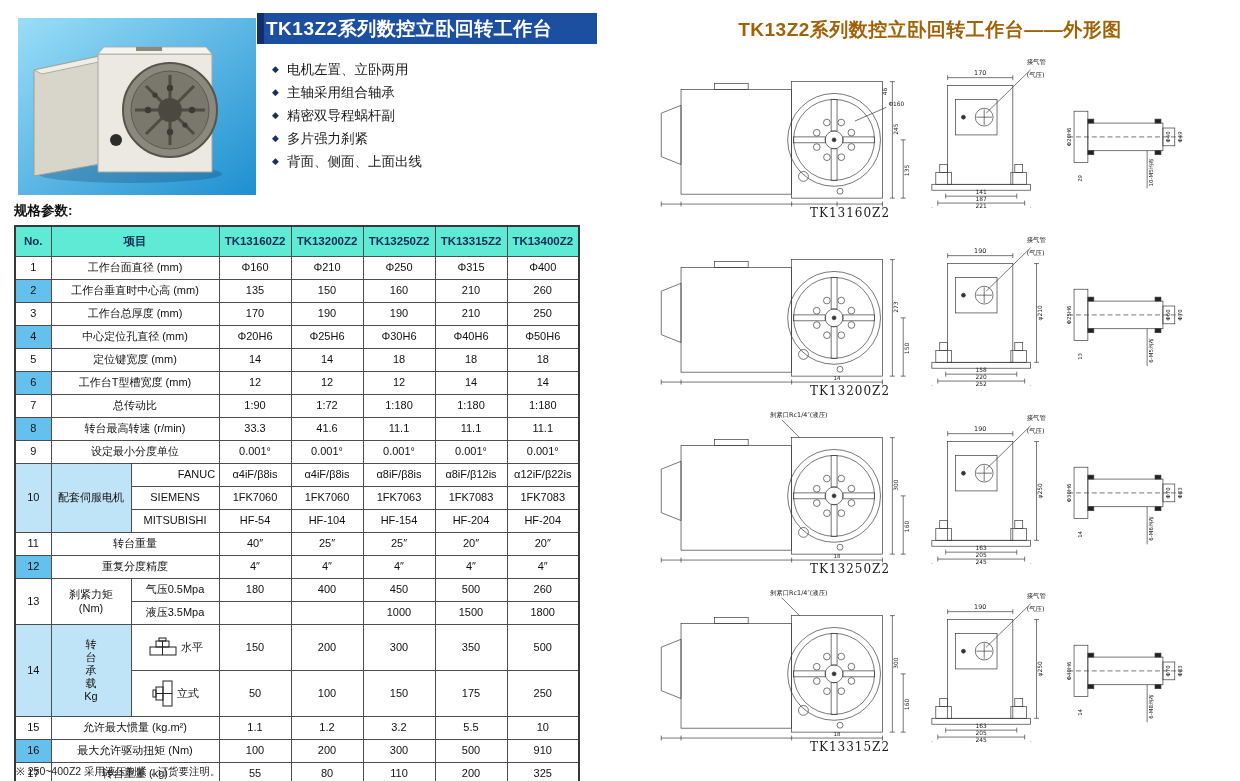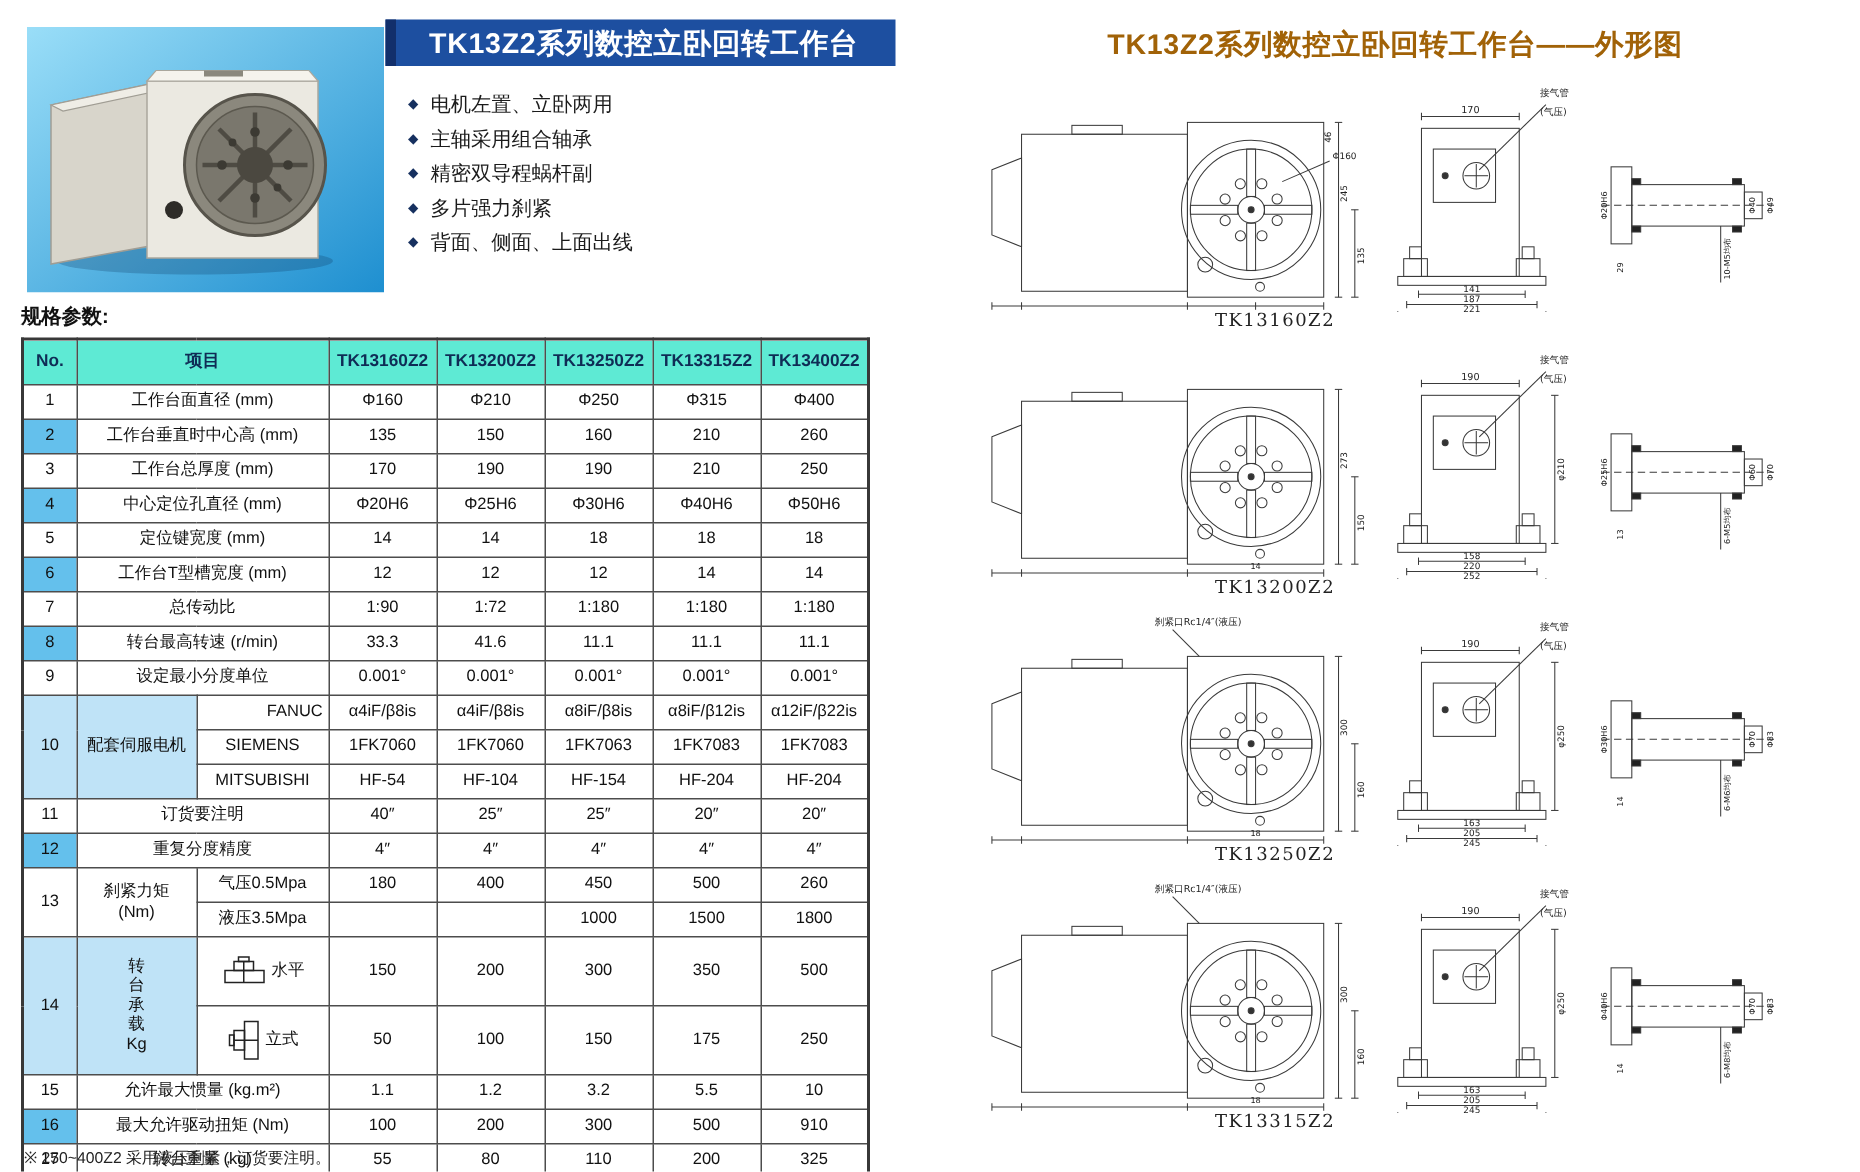--- a/index.html
+++ b/index.html
@@ -5,21 +5,21 @@
   html,body{margin:0;padding:0;}
   body{
     width:1240px;height:781px;position:relative;overflow:hidden;
     background:#ffffff;font-family:"Liberation Sans",sans-serif;color:#111;
   }
   
   #product-photo{position:absolute;left:18px;top:18px;width:238px;height:177px;}
   #title-bar{
     position:absolute;left:257px;top:13px;width:340px;height:31px;
     background:#1d4fa0;border-left:7px solid #122f6b;box-sizing:border-box;
-    display:flex;align-items:center;padding-left:22px;
+    display:flex;align-items:center;padding-left:2px;
     color:#fff;font-weight:bold;font-size:19px;letter-spacing:0.5px;white-space:nowrap;
   }
   #feature-list{position:absolute;left:272px;top:58px;margin:0;padding:0;list-style:none;}
   #feature-list li{height:23px;display:flex;align-items:center;font-size:13.5px;color:#1b1b1b;}
   #feature-list .diamond{color:#16305f;font-size:9px;margin-right:8px;line-height:1;}
   #spec-label{position:absolute;left:14px;top:202px;font-size:13.5px;font-weight:600;color:#111;}
   #spec-table{
     position:absolute;left:14px;top:225px;width:566px;
     border-collapse:collapse;table-layout:fixed;font-size:11px;color:#111;
     border:2px solid #383838;
@@ -241,21 +241,21 @@
       <tr class="shade">
         <td style="height: 22px;">MITSUBISHI</td>
         <td style="height: 22px;">HF-54</td>
         <td style="height: 22px;">HF-104</td>
         <td style="height: 22px;">HF-154</td>
         <td style="height: 22px;">HF-204</td>
         <td style="height: 22px;">HF-204</td>
       </tr>
       <tr class="plain">
         <td>11</td>
-        <td colspan="2">订货要注明</td>
+        <td colspan="2">转台重量</td>
         <td>40″</td>
         <td>25″</td>
         <td>25″</td>
         <td>20″</td>
         <td>20″</td>
       </tr>
       <tr class="shade">
         <td class="no-dark">12</td>
         <td colspan="2">重复分度精度</td>
         <td>4″</td>

